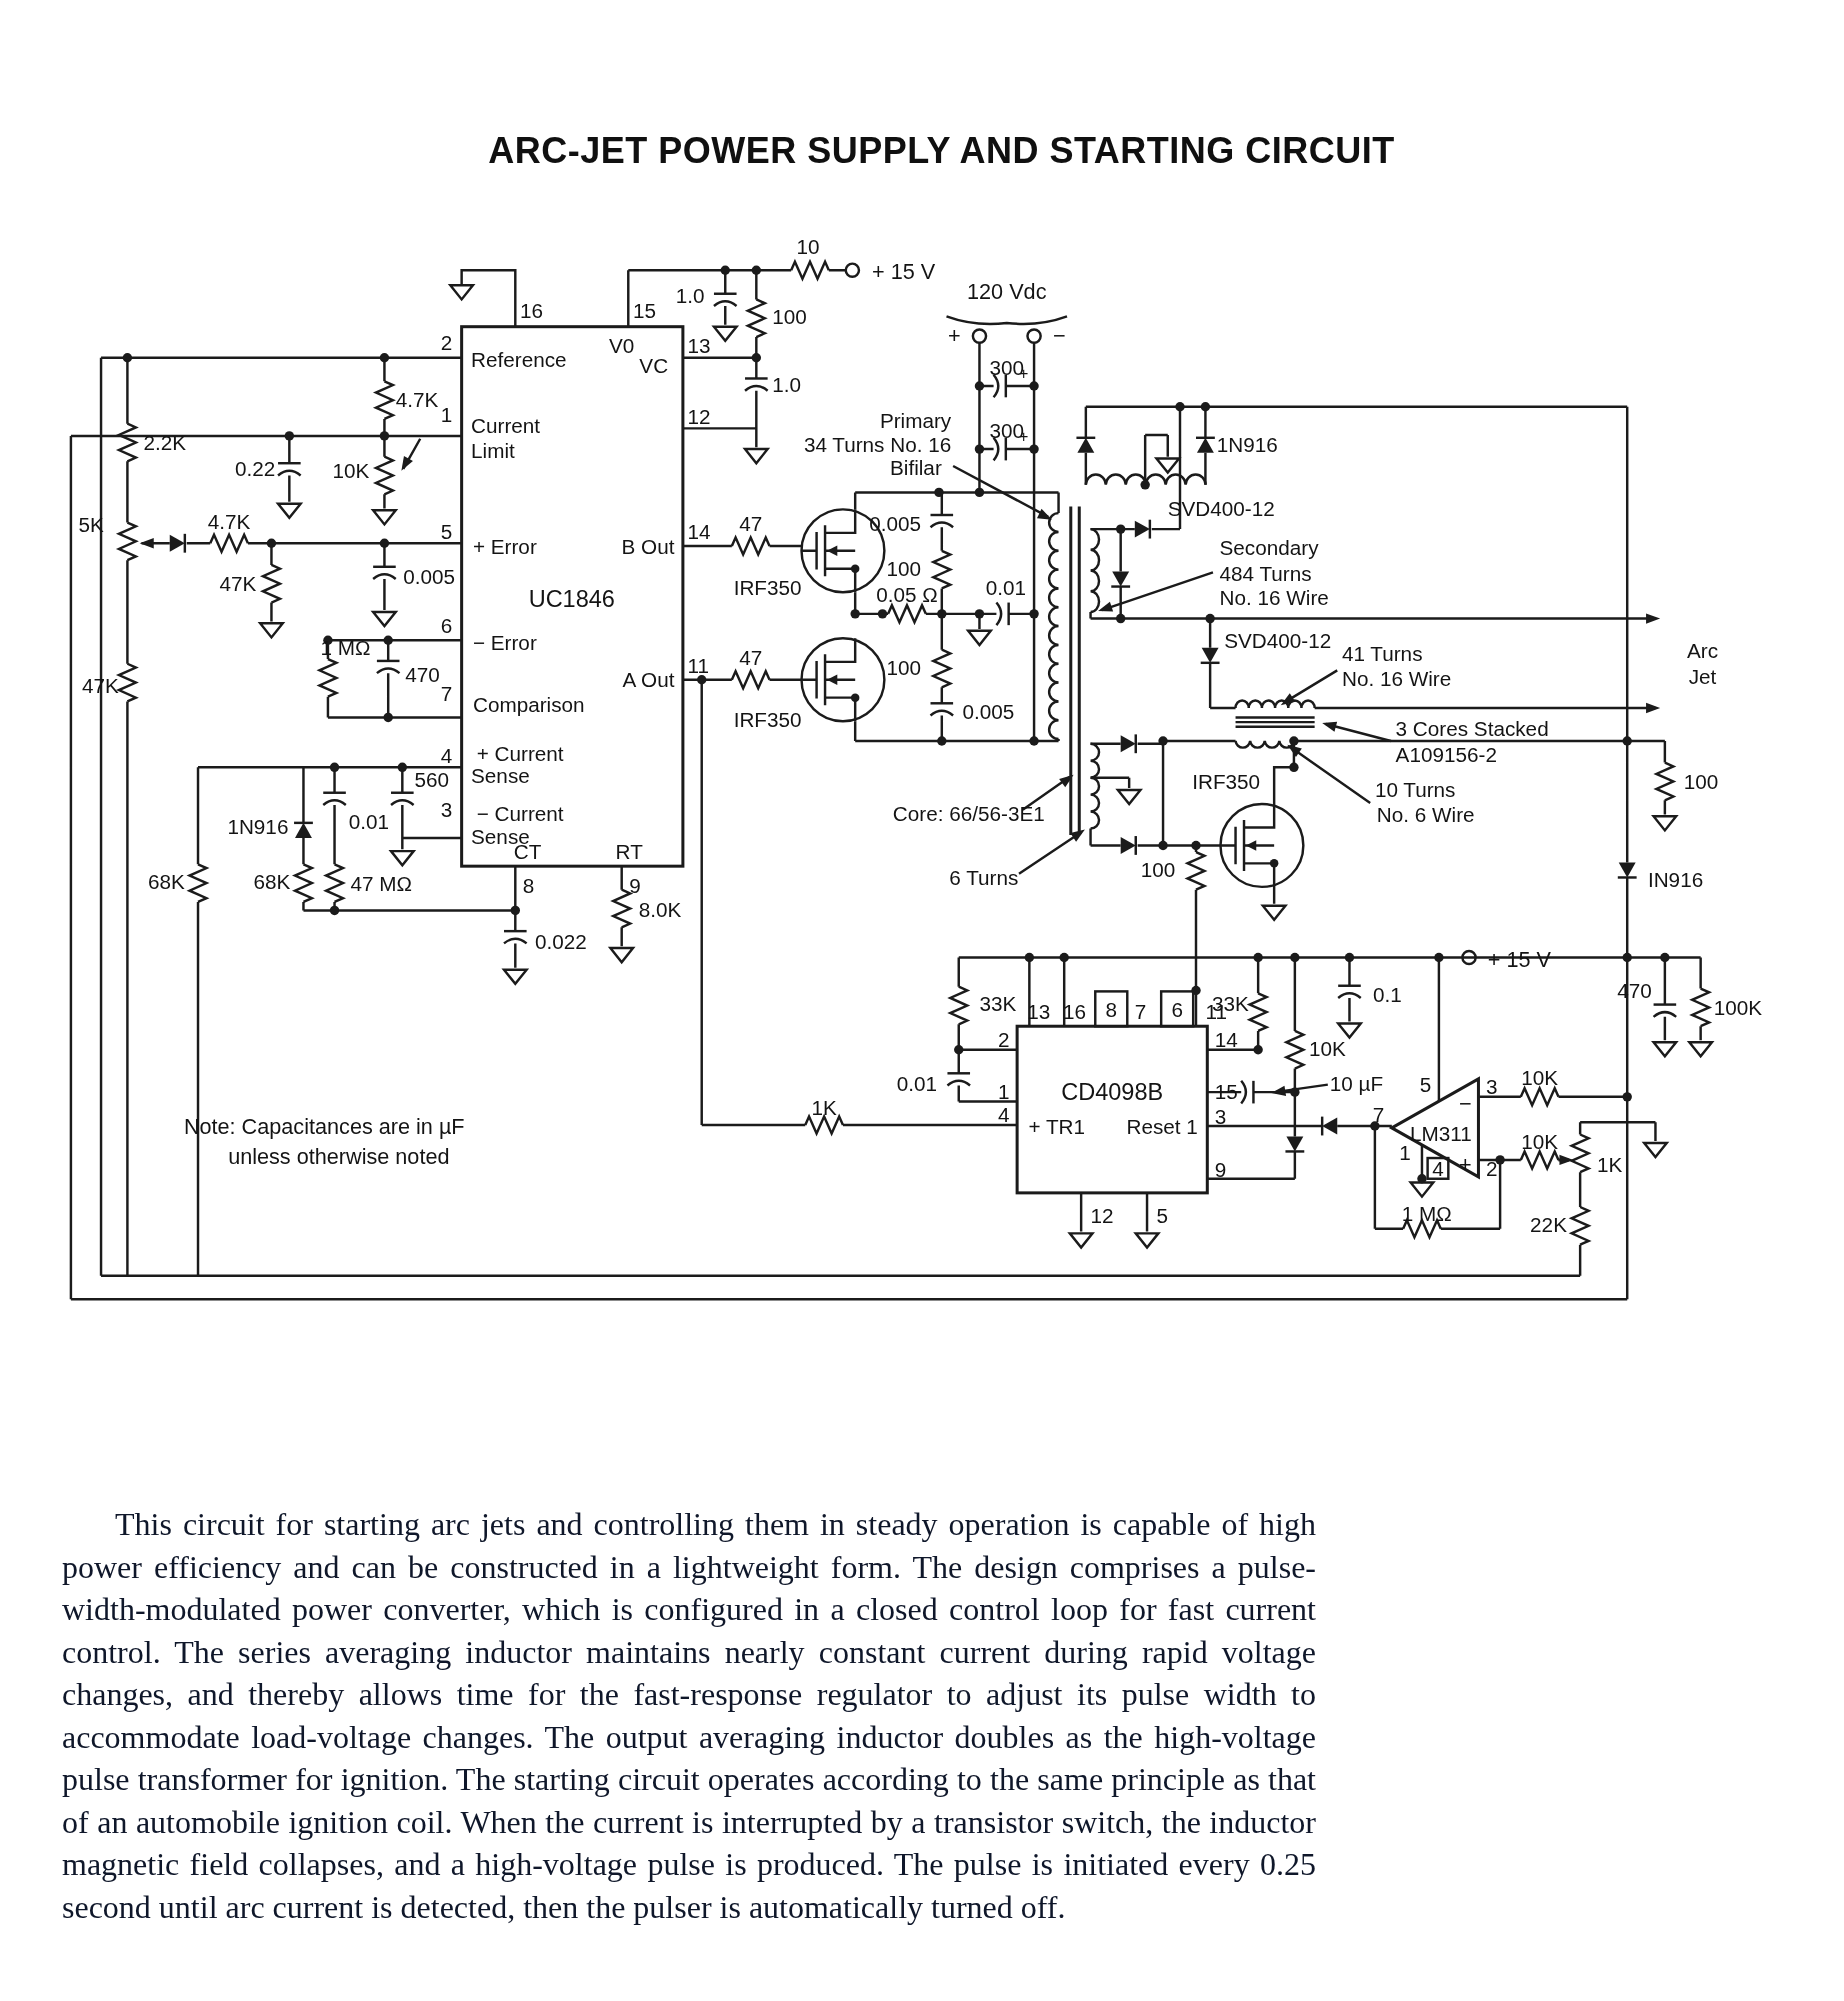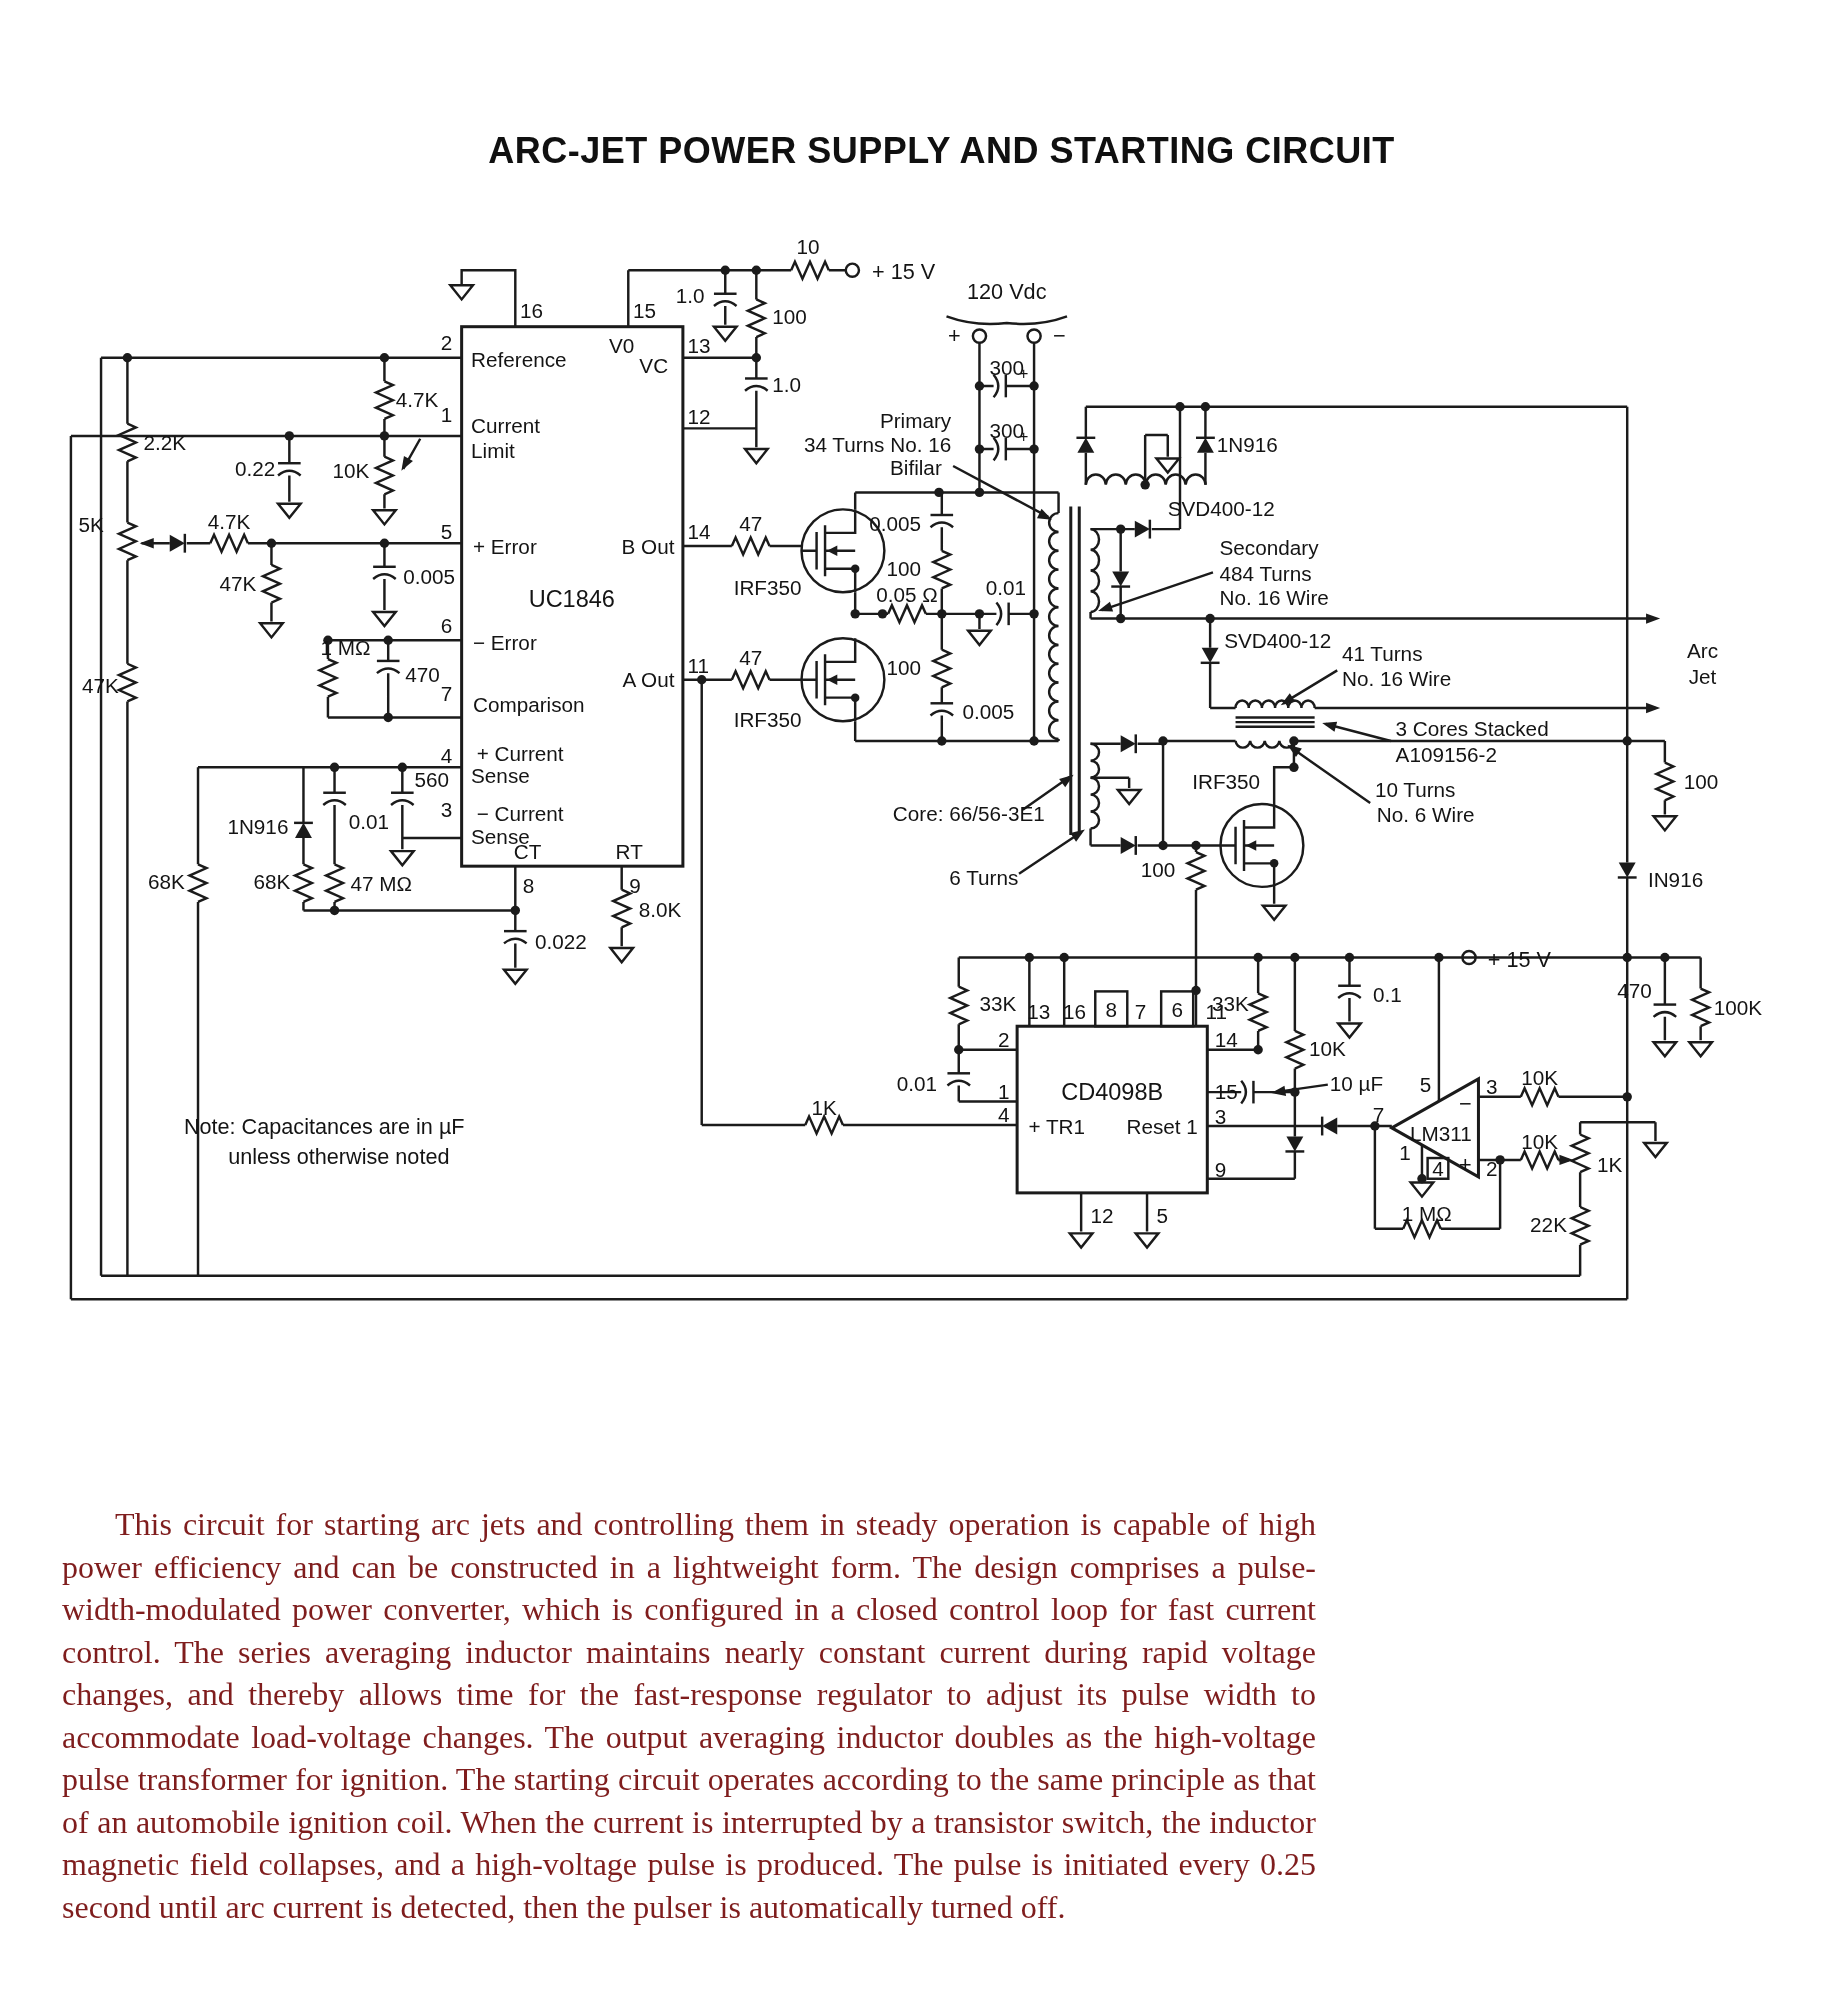--- a/index.html
+++ b/index.html
@@ -2,21 +2,21 @@
 <html style="font-size:15px"><head>
 <meta charset="utf-8">
 <style>
   html,body{margin:0;padding:0;background:#fff;}
   body{width:1845px;height:2002px;position:relative;font-family:"Liberation Sans",sans-serif;color:#111;}
   .page-title{position:absolute;top:130px;left:0;width:1845px;text-align:center;padding-left:19px;
     font-family:"Liberation Sans",sans-serif;font-weight:bold;font-size:36px;letter-spacing:0.5px;color:#101010;}
   .schematic{position:absolute;top:0;left:0;}
   .body-text{position:absolute;top:1471px;left:62px;width:1254px;
     font-family:"Liberation Serif",serif;font-size:32px;line-height:1.33;text-align:justify;
-    text-indent:53px;color:#7f1d1d;}
+    text-indent:53px;color:#0f172a;}
   svg .w{stroke:#1b1b1b;stroke-width:2.6;fill:none;}
   svg .w3{stroke:#1b1b1b;stroke-width:3.2;fill:none;}
   svg .sym{stroke:#1b1b1b;stroke-width:2.6;fill:none;}
   svg .blk{fill:#1b1b1b;stroke:none;}
   svg text{font-family:"Liberation Sans",sans-serif;font-size:22px;fill:#141414;}
   svg text.t2{font-size:25px;}
   svg text.ts{font-size:17px;}
   svg text.tn{font-size:23px;}
 </style>
 </head>

